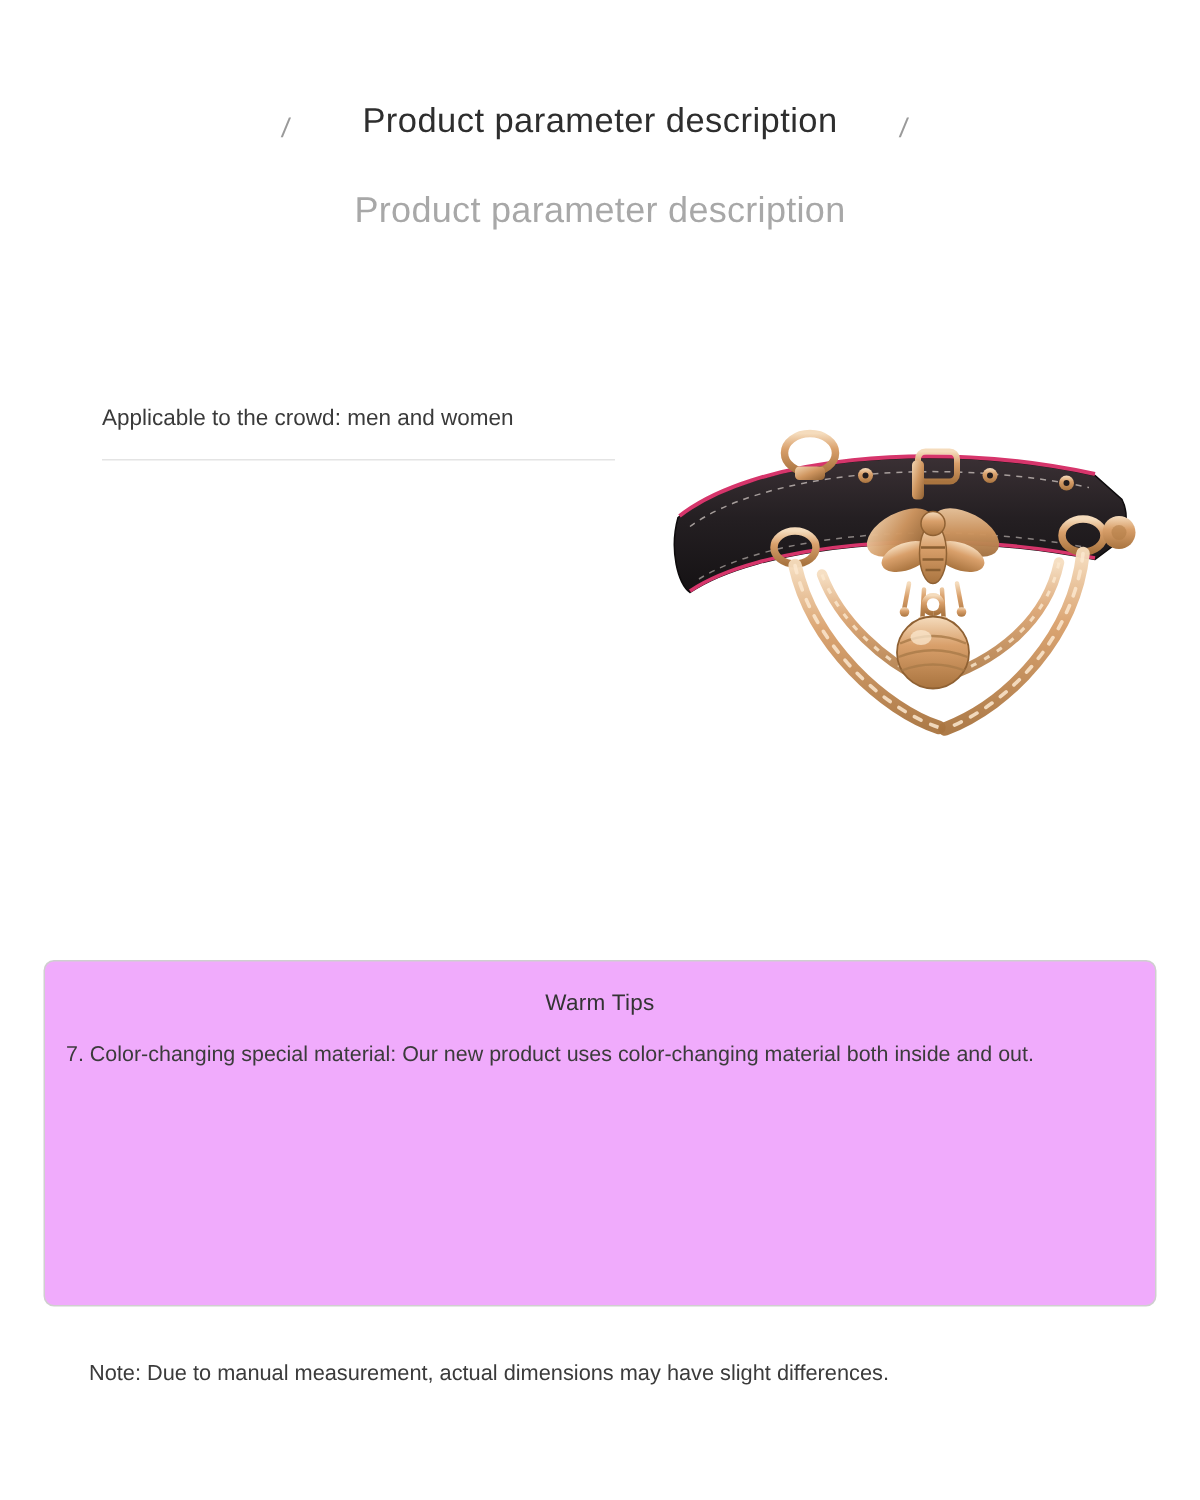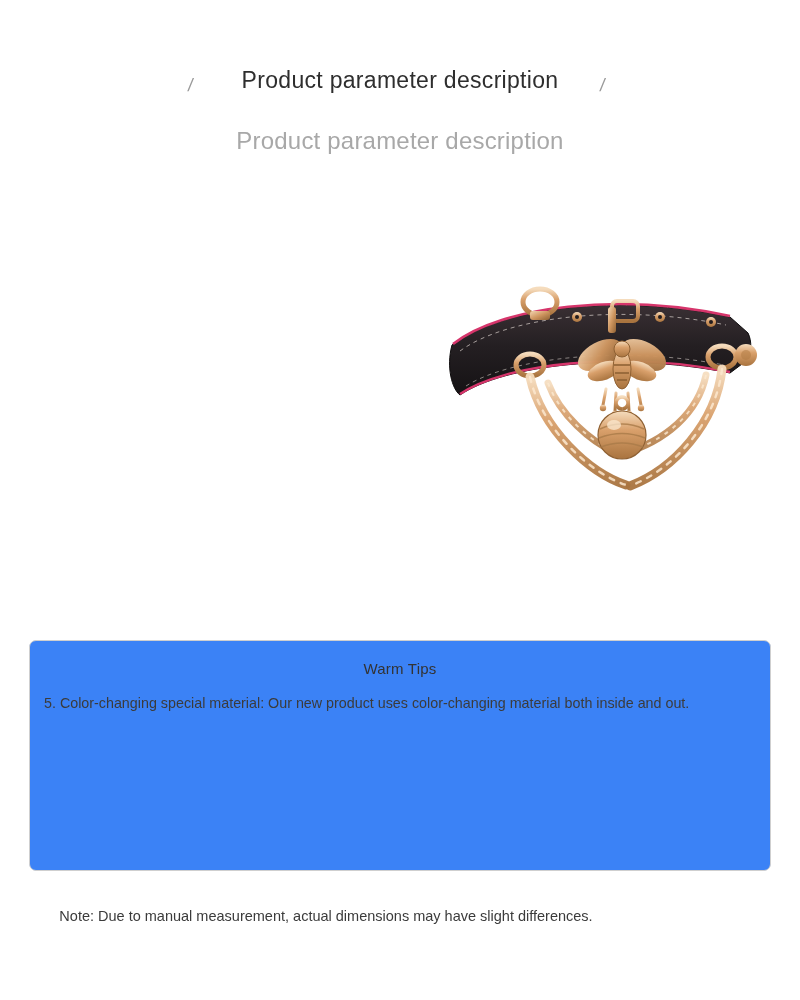--- a/index.html
+++ b/index.html
@@ -101,21 +101,21 @@
   
   .tips-box {
     position: absolute;
     left: 29px;
     top: 640px;
     width: 742px;
     height: 231px;
     border: 1px solid #cfcfcf;
     border-radius: 7px;
     box-sizing: border-box;
-    background: #3b82f6;
+    background: #f0abfc;
   }
   .tips-title {
     text-align: center;
     font-size: 15px;
     color: #333333;
     margin-top: 19px;
     letter-spacing: 0.2px;
   }
   .tips-body {
     margin: 16px 14px 0 14px;
@@ -153,20 +153,23 @@
 <div class="header">
   <div class="header-row">
     <span class="slash slash-left">/</span>
     <span class="title-main">Product parameter description</span>
     <span class="slash slash-right">/</span>
   </div>
   <div class="title-sub">Product parameter description</div>
 </div>
 
 <div class="spec-list">
+  <div class="spec-row">
+    <span>Applicable to the crowd: men and women</span>
+  </div>
 </div>
 
 <div class="product-figure">
   <svg width="350" height="300" viewBox="0 0 350 300">
     <defs>
       <linearGradient id="leatherGrad" x1="0" y1="0" x2="0" y2="1">
         <stop offset="0%" stop-color="#3a3034"></stop>
         <stop offset="45%" stop-color="#241f22"></stop>
         <stop offset="100%" stop-color="#151214"></stop>
       </linearGradient>
@@ -241,18 +244,18 @@
       <circle cx="0" cy="0" r="24" fill="url(#goldGrad)" stroke="#8f6133" stroke-width="1.2"></circle>
       <path d="M-22,-6 q22,-10 44,0 M-23,3 q23,-9 46,0 M-21,12 q21,-8 42,0" fill="none" stroke="#a97b49" stroke-width="1.6" opacity="0.8"></path>
       <ellipse cx="-8" cy="-10" rx="7" ry="5" fill="#fbe8cf" opacity="0.75"></ellipse>
     </g>
   </svg>
 </div>
 
 <div class="tips-box">
   <div class="tips-title">Warm Tips</div>
   <div class="tips-body">
-    <p>5. Color-changing special material: Our new product uses color-changing material both inside and out.</p>
+    <p>7. Color-changing special material: Our new product uses color-changing material both inside and out.</p>
   </div>
 </div>
 
 <div class="footer-ghost"></div>
 <div class="footer-note">Note: Due to manual measurement, actual dimensions may have slight differences.</div>
 
 </body></html>

